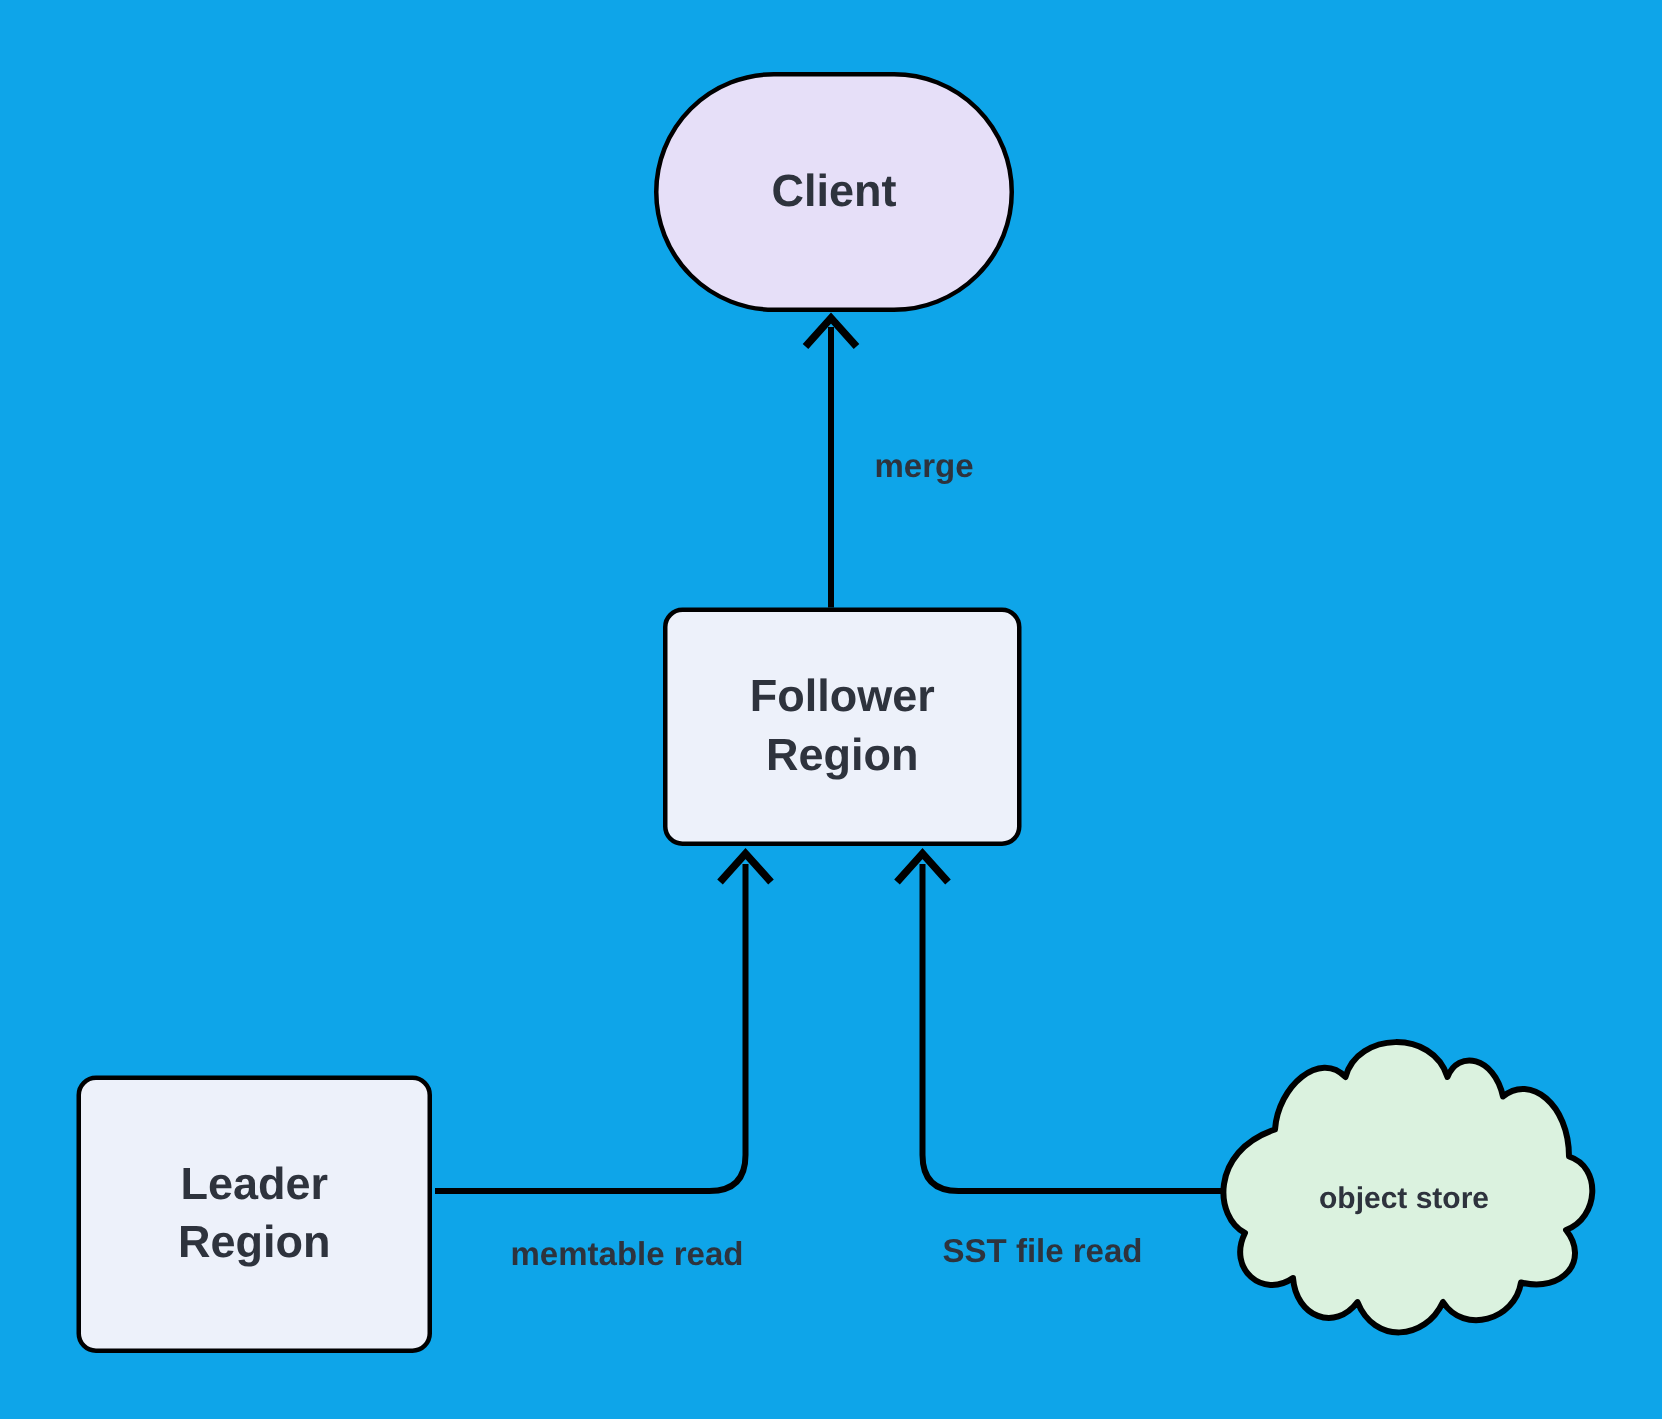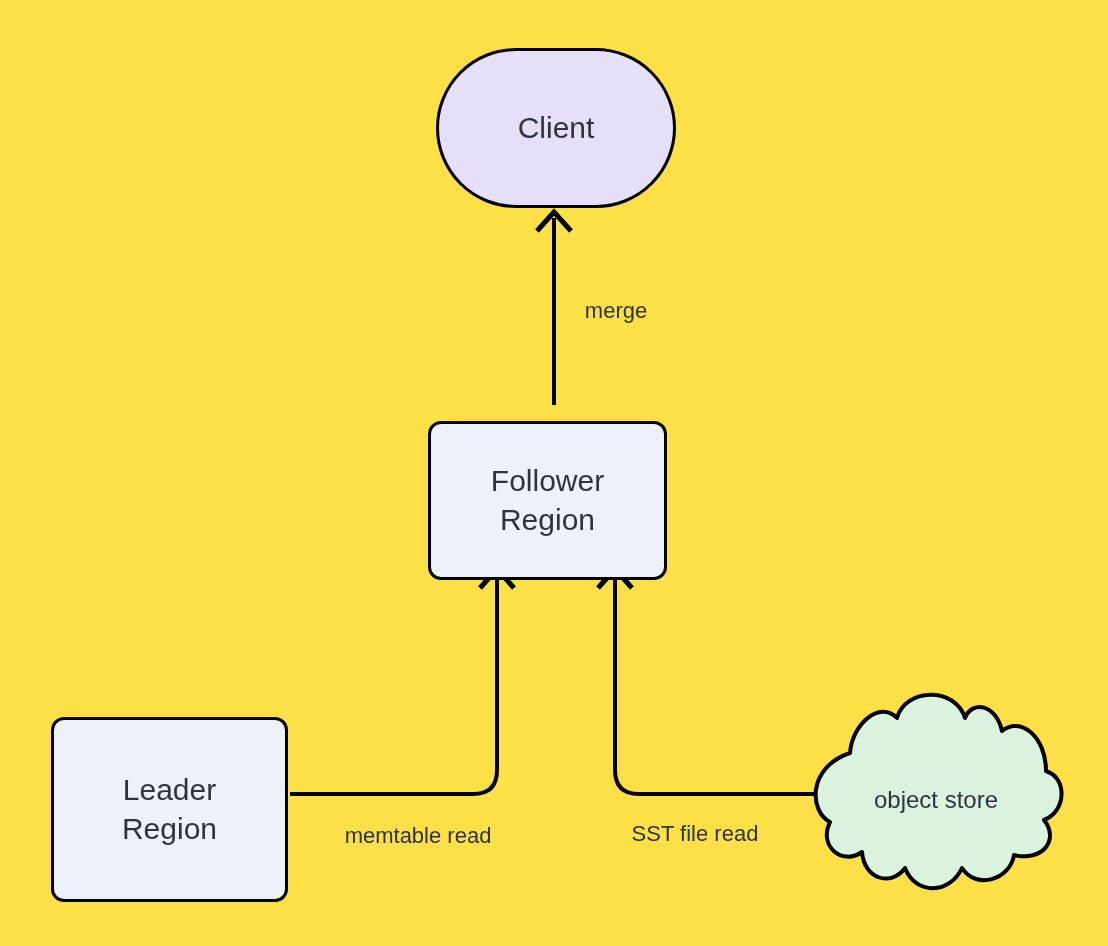--- a/index.html
+++ b/index.html
@@ -52,46 +52,46 @@
   }
 
   .node-label {
     white-space: pre-line;
   }
 
   .stadium { border-radius: 80px; }
   .rect    { border-radius: 13px; }
 
   .node-client          { left: 436px; top: 48px;  width: 240px; height: 160px; }
-  .node-follower-region { left: 428px; top: 405px; width: 239px; height: 159px; margin-top: 16px; }
+  .node-follower-region { left: 442px; top: 405px; width: 239px; height: 159px; }
   .node-leader-region   { left: 51px;  top: 717px; width: 237px; height: 185px; }
 
   .cloud-label {
     position: absolute;
     left: 936px; top: 800px;
     transform: translate(-50%, -50%);
-    font-size: 24px;
+    font-size: 20px;
     white-space: nowrap;
   }
 
   .edge-label {
     position: absolute;
     transform: translate(-50%, -50%);
     font-size: 22px;
     white-space: nowrap;
   }
 
   .edge-label-merge         { left: 616px; top: 311px; }
   .edge-label-memtable-read { left: 418px; top: 836px; }
   .edge-label-sst-file-read { left: 695px; top: 834px; }
 </style>
 </head>
 <body>
 
-<div class="stage" style="background-color: #fde047; color: rgb(46, 51, 61);">
+<div class="stage" style="background-color: #0ea5e9; color: rgb(46, 51, 61); font-weight: bold;">
 
   <svg class="edges-layer" viewBox="0 0 1108 946" xmlns="http://www.w3.org/2000/svg" aria-hidden="true">
 
     <path class="edge-line" d="M 554 405 L 554 218" stroke="#000000"></path>
     <path class="edge-arrowhead" d="M 537 231 L 554 212 L 571 231" stroke="#000000"></path>
 
     <path class="edge-line" d="M 290 794 L 473 794 Q 497 794 497 770 L 497 576" stroke="#000000"></path>
     <path class="edge-arrowhead" d="M 480 588 L 497 569 L 514 588" stroke="#000000"></path>
 
     <path class="edge-line" d="M 824 794 L 639 794 Q 615 794 615 770 L 615 576" stroke="#000000"></path>

